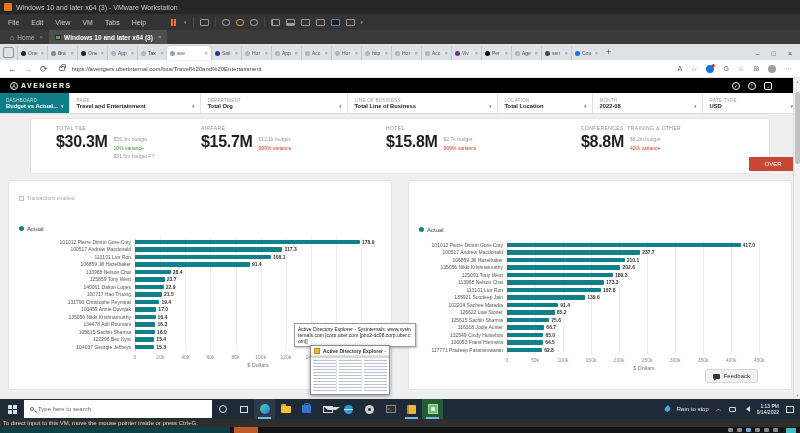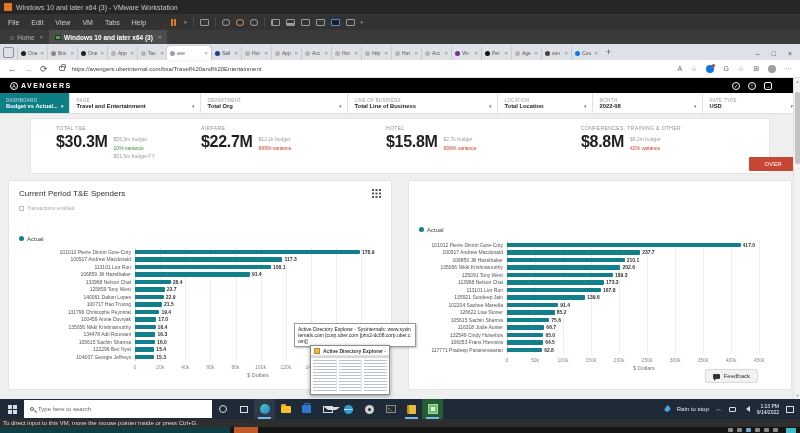--- a/index.html
+++ b/index.html
@@ -440,21 +440,21 @@
             <div class="kpi-notes">
               <div style="color: rgb(155, 155, 155);">$55.3m budget</div>
               <div style="color: rgb(61, 145, 64);">10% variance</div>
               <div style="color: rgb(155, 155, 155);">$51.5m budget FY</div>
             </div>
           </div>
         </div>
         <div class="kpi">
           <div class="kpi-label">AIRFARE</div>
           <div class="kpi-body">
-            <div class="kpi-value">$22.7M</div>
+            <div class="kpi-value">$15.7M</div>
             <div class="kpi-notes">
               <div style="color: rgb(155, 155, 155);">$12.1k budget</div>
               <div style="color: rgb(200, 64, 46);">999% variance</div>
             </div>
           </div>
         </div>
         <div class="kpi">
           <div class="kpi-label">HOTEL</div>
           <div class="kpi-body">
             <div class="kpi-value">$15.8M</div>
@@ -472,36 +472,20 @@
               <div style="color: rgb(155, 155, 155);">$6.2m budget</div>
               <div style="color: rgb(200, 64, 46);">42% variance</div>
             </div>
           </div>
         </div>
         <div id="over-btn">OVER</div>
     </div>
 
     <div id="charts-row">
       <div id="chart-left" class="card chart-card">
-        <div class="chart-head">
-          <div class="chart-title">Current Period T&amp;E Spenders</div>
-          <svg class="grid-icon" viewBox="0 0 9 9">
-            <g fill="#555">
-                <rect x="0" y="0" width="2" height="2"></rect>
-                <rect x="3.5" y="0" width="2" height="2"></rect>
-                <rect x="7" y="0" width="2" height="2"></rect>
-                <rect x="0" y="3.5" width="2" height="2"></rect>
-                <rect x="3.5" y="3.5" width="2" height="2"></rect>
-                <rect x="7" y="3.5" width="2" height="2"></rect>
-                <rect x="0" y="7" width="2" height="2"></rect>
-                <rect x="3.5" y="7" width="2" height="2"></rect>
-                <rect x="7" y="7" width="2" height="2"></rect>
-              </g>
-          </svg>
-        </div>
         <div class="chart-checkbox">
           <span class="cb"></span>
           <span class="cbl">Transactions enabled</span>
         </div>
         <div class="legend">
           <span class="dot" style="background: rgb(17, 128, 138);"></span>
           <span class="ltxt">Actual</span>
         </div>
         <div id="plot-0">
             <div class="plot-rows">

